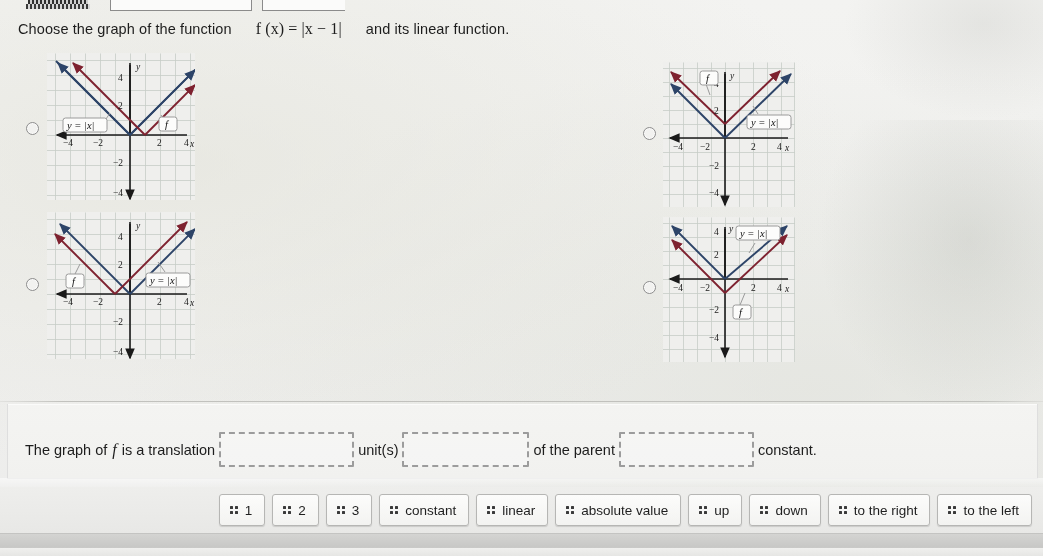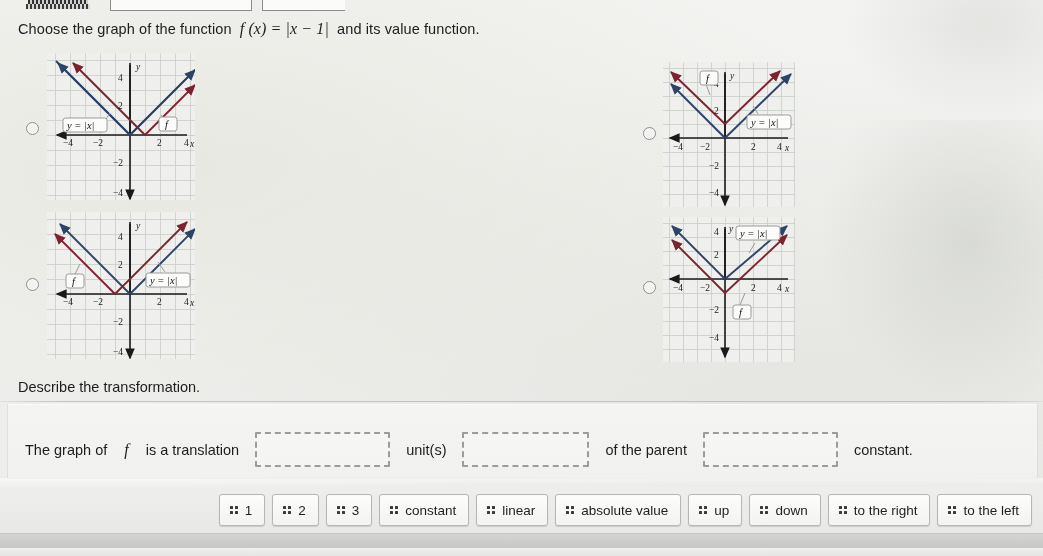--- a/index.html
+++ b/index.html
@@ -95,21 +95,21 @@
   }
   #answer-card {
     position: absolute; left: 7px; top: 404px; width: 1029px; height: 74px;
     border: 1px solid #dedede;
     border-top: none;
     background: linear-gradient(180deg,#f4f4f2 0%, #f1f1ef 100%);
     box-shadow: 0 1px 0 rgba(255,255,255,.6) inset;
   }
   #sentence {
     position: absolute; left: 25px; top: 432px;
-    display: flex; align-items: center; gap: 12px;
+    display: flex; align-items: center; gap: 0px;
     font-size: 14.5px; color: #1d1d1d;
     white-space: nowrap;
   }
   .blank {
     display: inline-block;
     height: 31px;
     border: 2px dashed #9c9c9c;
     background: rgba(255,255,255,.25);
     border-radius: 1px;
     vertical-align: middle;
@@ -168,22 +168,22 @@
 
   <div id="toolbar-strip">
     <div class="tb-box" style="left:110px; width:140px;"></div>
     <div class="tb-box" style="left:262px; width:82px;"></div>
     <div class="tb-hatch"></div>
     <div class="tb-hatch2"></div>
   </div>
 
   <div id="prompt">
     <span>Choose the graph of the function</span>
-    <span class="math-plain" style="margin:0 4px;font-style:italic;">f (x) = |x − 1|</span>
-    <span>and its value function.</span>
+    <span class="math-plain" style="margin:0 20px;">f (x) = |x − 1|</span>
+    <span>and its linear function.</span>
   </div>
 
   <div class="choice">
     <div class="radio" style="left:26px; top:122px;"></div>
     <div class="graphbox" style="left:47px; top:53px; width:148px; height:147px;">
       <svg width="148" height="147" viewBox="0 0 148 147">
         <defs>
           <marker id="ar-nA" markerWidth="7" markerHeight="7" refX="5.4" refY="3" orient="auto">
             <path d="M0,0.4 L6,3 L0,5.6 Z" fill="#2d4468"></path>
           </marker>
@@ -397,21 +397,20 @@
         </g>
         <path d="M82 76 L77 88" stroke="#9a9a9a" stroke-width="1" fill="none"></path>
         <g>
           <rect x="70" y="88" width="18" height="14" rx="2.5" fill="#fcfcfb" stroke="#9a9a9a" stroke-width="1"></rect>
           <text x="76" y="99" font-family="Liberation Serif, serif" font-size="10.5" font-style="italic" fill="#111">f</text>
         </g>
       </svg>
     </div>
   </div>
 
-  <div id="describe-label">Describe the transformation.</div>
   <div id="hr-1"></div>
   <div id="answer-card"></div>
 
   <div id="sentence">
     <span>The graph of</span>
     <span class="math-f" style="margin:0 5px;">f</span>
     <span>is a translation</span>
     <span class="blank b1"></span>
     <span>unit(s)</span>
     <span class="blank b2"></span>

